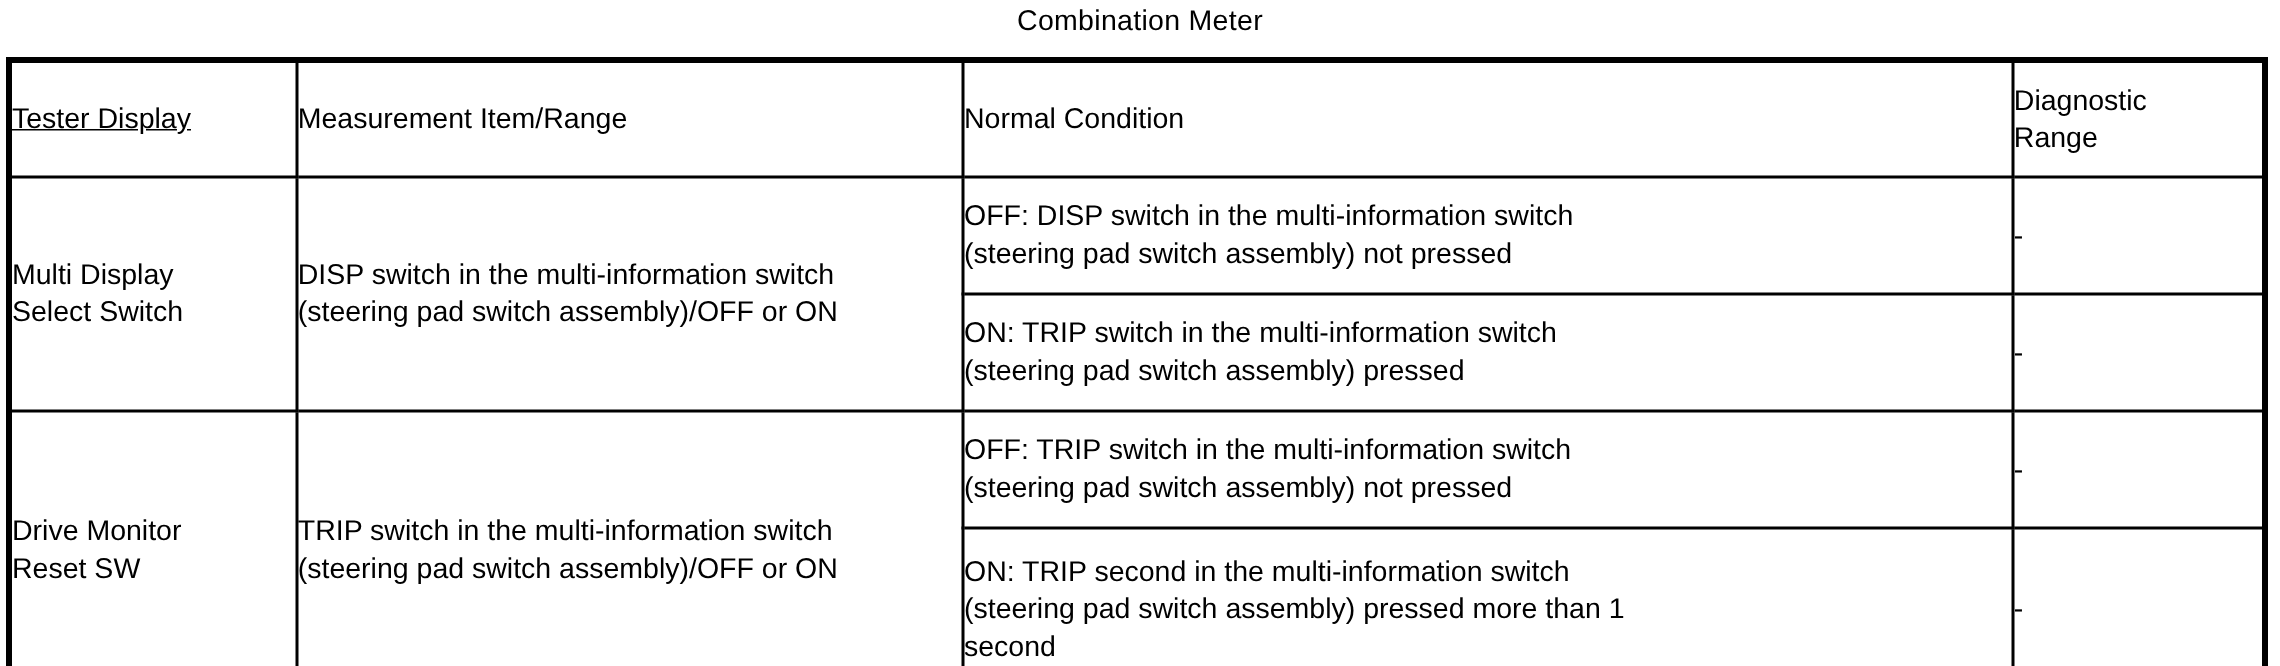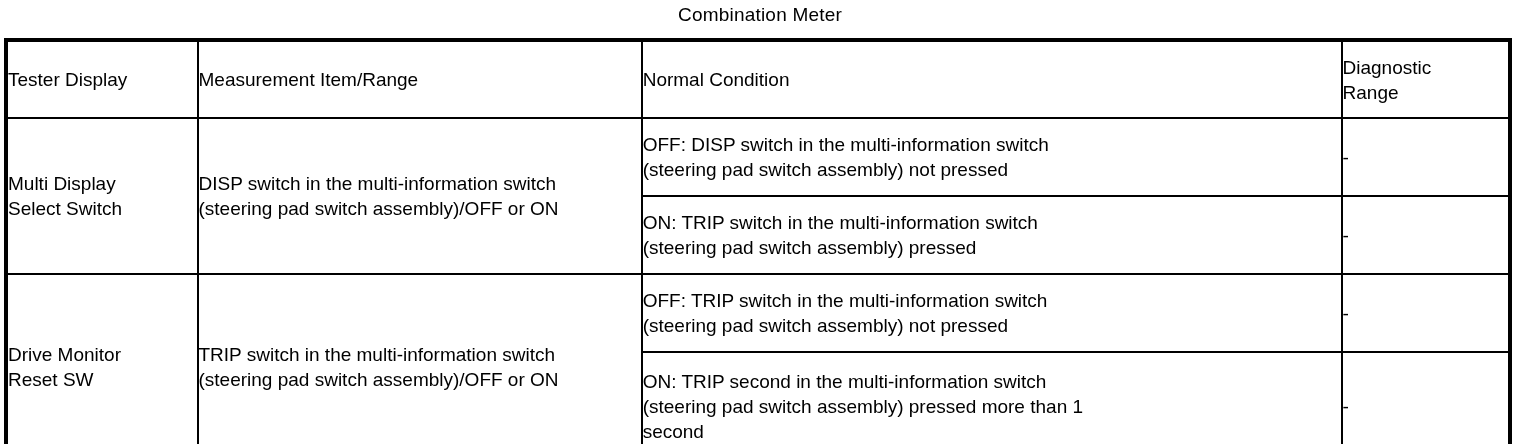--- a/index.html
+++ b/index.html
@@ -44,21 +44,21 @@
   }
   table.spec td, table.spec th {
     border: 2px solid #000000;
     vertical-align: middle;
     padding: 0;
     font-size: 19px;
     line-height: 25px;
     font-weight: normal;
     text-align: left;
   }
-  .col-tester   { width: 191px; }
+  .col-tester   { width: 191px; text-decoration: underline; }
   .col-measure  { width: 443px; }
   .col-normal   { width: 698px; }
   .col-note     { width: 168px; }
 
   thead th {
     text-align: center;
     font-weight: bold;
     font-size: 19px;
     line-height: 25px;
     height: 75px;

